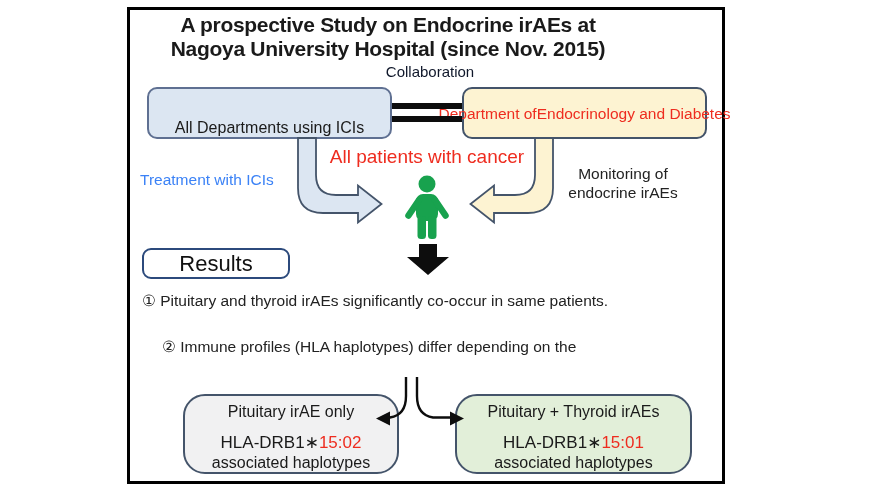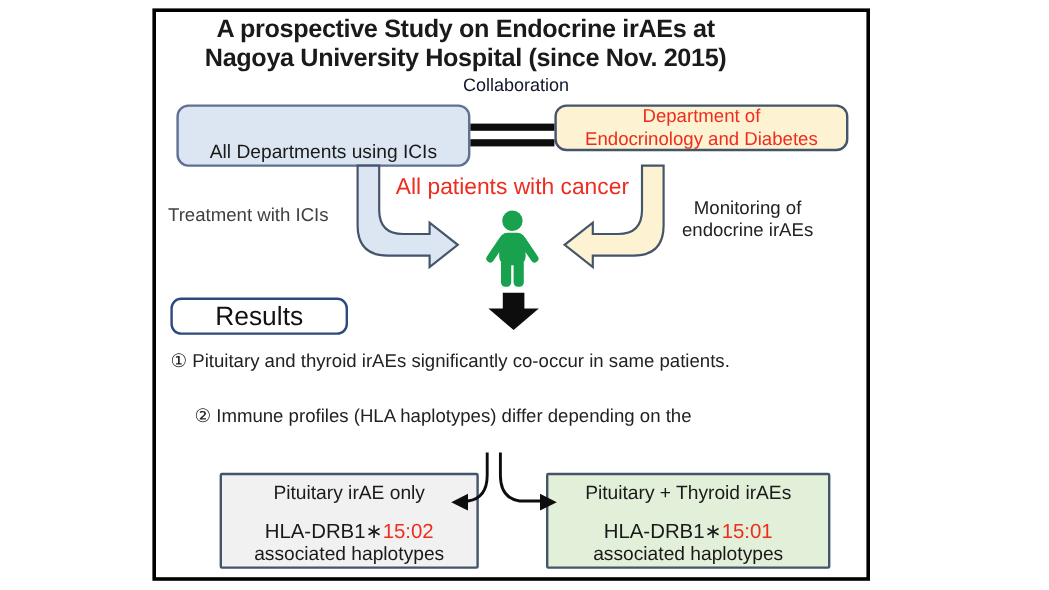--- a/index.html
+++ b/index.html
@@ -22,48 +22,48 @@
     font-size:15px;line-height:18px;color:#0f172a;
   }
   .box{border-radius:10px;}
   .blue-box{
     left:147px;top:87px;width:245px;height:52px;
     background:var(--blue-fill);border:2px solid var(--blue-border);
     display:flex;align-items:flex-end;justify-content:center;
     font-size:16px;white-space:nowrap;
   }
   .cream-box{
-    left:462px;top:87px;width:245px;height:39px;
+    left:462px;top:87px;width:245px;height:52px;
     background:var(--cream-fill);border:2px solid var(--navy);
-    display:flex;flex-direction:column;align-items:center;justify-content:center;
+    display:flex;align-items:center;justify-content:center;
     font-size:15.5px;line-height:19px;color:var(--red);white-space:nowrap;text-align:center;
   }
   .patients{
     left:287px;top:146px;width:280px;text-align:center;
     font-size:19px;line-height:22px;color:var(--red);white-space:nowrap;
   }
   .treatment{
-    left:140px;top:171px;font-size:15.5px;white-space:nowrap;color:#404040;
+    left:140px;top:171px;font-size:15.5px;white-space:nowrap;color:#3b82f6;
   }
   .monitoring{
     left:552px;top:164px;width:142px;text-align:center;
     font-size:15.5px;line-height:19px;color:#222;
   }
   .results-box{
     left:142px;top:248px;width:148px;height:31px;border-radius:9px;
     background:#fff;border:2px solid var(--results-border);
     display:flex;align-items:center;justify-content:center;
     font-size:22px;color:#111;
   }
   .finding{font-size:15.5px;white-space:nowrap;color:#222;}
   .finding1{left:142px;top:292px;}
   .finding2a{left:162px;top:338px;}
   .finding2b{left:167px;top:357px;}
   .outcome{
-    border-radius:2px;border:2.5px solid var(--navy);
+    border-radius:22px;border:2.5px solid var(--navy);
     text-align:center;padding-top:6px;
   }
   .outcome-left{
     left:183px;top:394px;width:216px;height:80px;background:var(--gray-fill);
   }
   .outcome-right{
     left:455px;top:394px;width:237px;height:80px;background:var(--green-fill);
   }
   .o-title{font-size:16px;line-height:19px;white-space:nowrap;}
   .o-hla{font-size:17px;line-height:20px;margin-top:12px;white-space:nowrap;}

